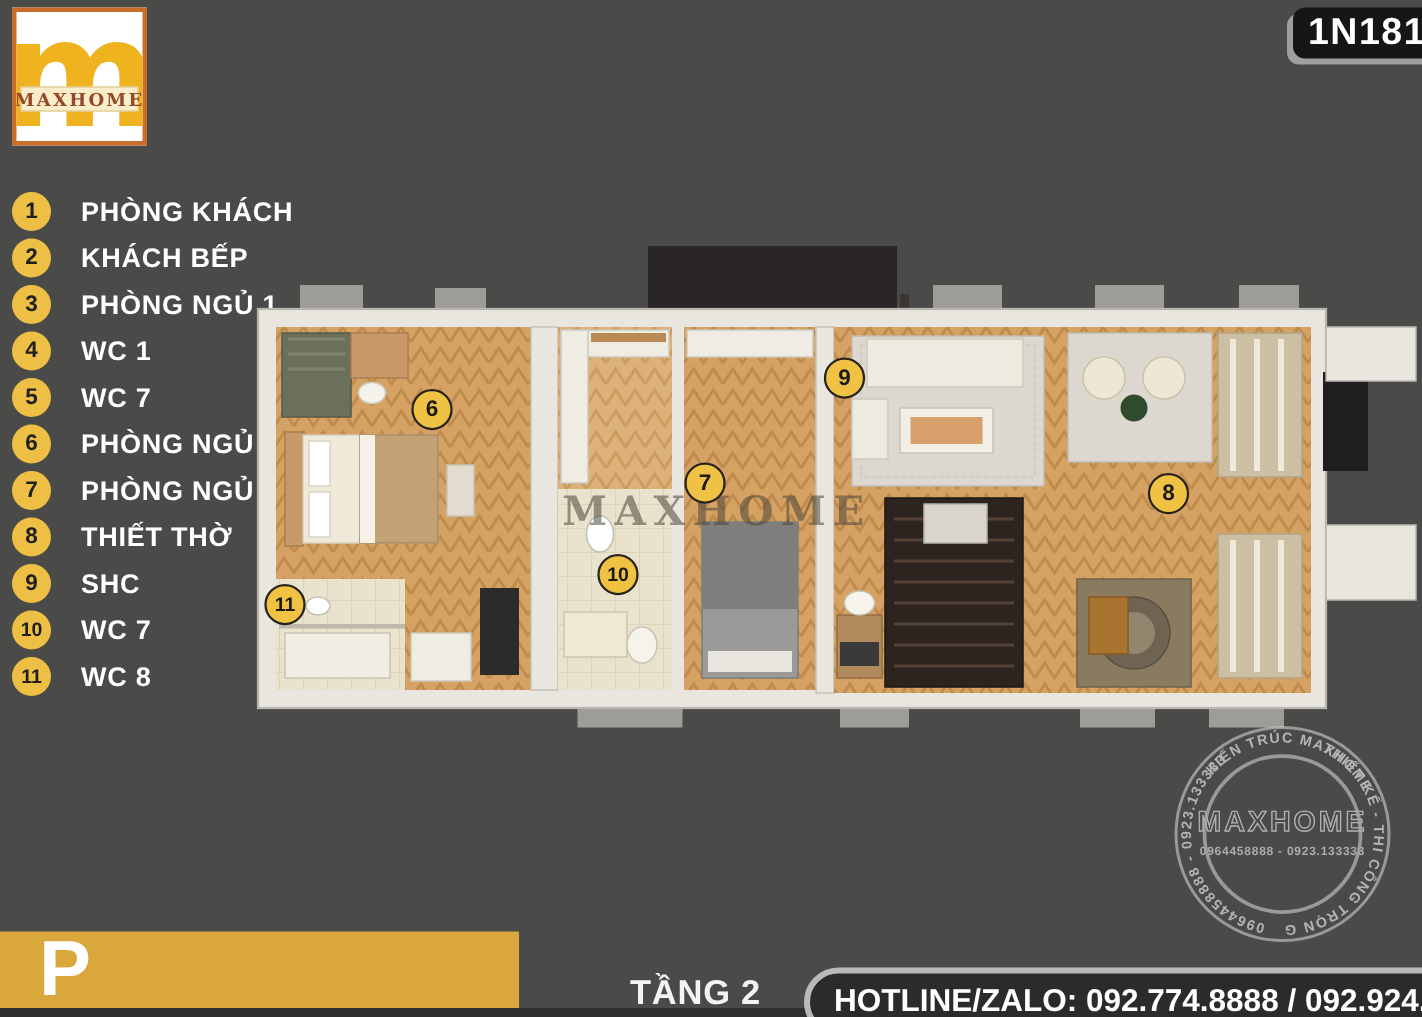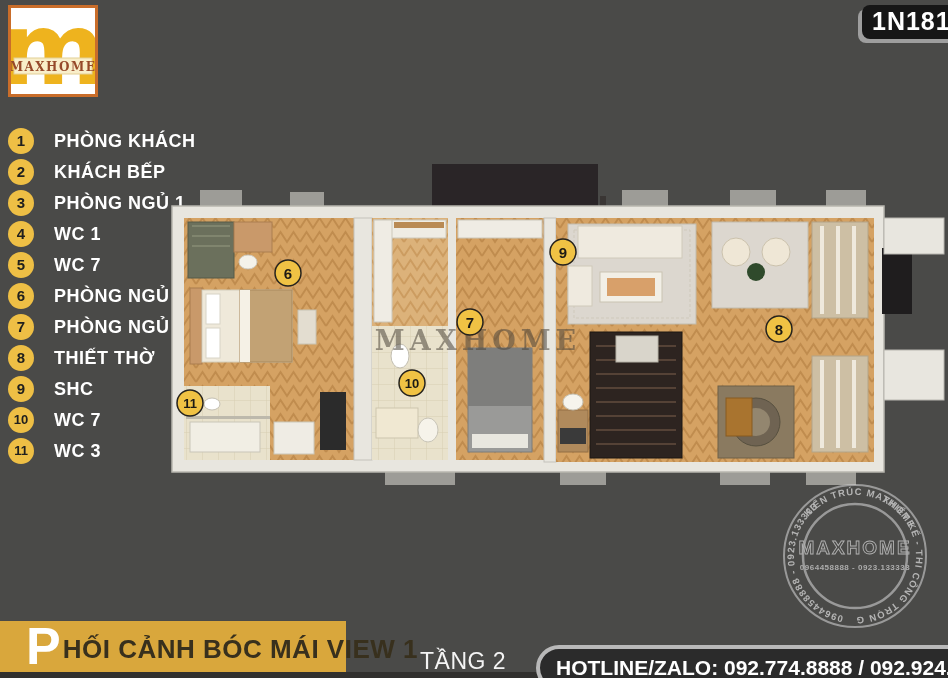--- a/index.html
+++ b/index.html
@@ -64,21 +64,21 @@
   .title-initial{
     color:#ffffff;font-size:52px;font-weight:bold;line-height:51px;
     margin:0 2px 0 26px;
   }
   .title-rest{
     color:#38301d;font-size:26px;font-weight:800;letter-spacing:.5px;
     white-space:nowrap;margin-top:6px;
   }
   .floor-label{
     position:absolute;left:420px;top:648px;
-    color:#f4f4f4;font-size:23px;font-weight:normal;letter-spacing:.5px;text-align:right;
+    color:#f4f4f4;font-size:23px;font-weight:bold;letter-spacing:.5px;text-align:right;
   }
   .hotline-pill{
     position:absolute;left:536px;top:645px;width:470px;height:38px;
     background:#2b2b2b;border:4px solid #b9b9b9;border-radius:26px;
     color:#ffffff;font-size:21px;font-weight:bold;
     line-height:38px;padding-left:16px;box-sizing:content-box;
     white-space:nowrap;
   }
 </style>
 </head>
@@ -130,21 +130,21 @@
   <div class="legend-row">
     <span class="legend-num">9</span>
     <span class="legend-label">SHC</span>
   </div>
   <div class="legend-row">
     <span class="legend-num" style="font-size:13px">10</span>
     <span class="legend-label">WC 7</span>
   </div>
   <div class="legend-row">
     <span class="legend-num" style="font-size:13px">11</span>
-    <span class="legend-label">WC 3</span>
+    <span class="legend-label">WC 8</span>
   </div>
 </div>
 
 <svg class="plan" width="778" height="330" viewBox="0 0 778 330">
   <defs>
     <pattern id="wood" width="26" height="14" patternUnits="userSpaceOnUse">
       <rect width="26" height="14" fill="#d5a263"></rect>
       <path d="M0,12 L6.5,2 L13,12 L19.5,2 L26,12" stroke="#c08c4e" stroke-width="2" fill="none"></path>
     </pattern>
     <pattern id="woodlight" width="26" height="14" patternUnits="userSpaceOnUse">
@@ -327,18 +327,17 @@
     <textPath href="#stampArc" startOffset="3%">0964458888 - 0923.133333</textPath>
   </text>
   <text class="brand" x="76" y="74">MAXHOME</text>
   <text class="phones" x="76" y="90">0964458888 - 0923.133333</text>
 </svg>
 
 <div class="footer-strip"></div>
 
 <div class="title-bar">
   <span class="title-initial">P</span>
-  <span class="title-rest">HỐI CẢNH BÓC MÁI VIEW 1</span>
 </div>
 
 <div class="floor-label">TẦNG 2</div>
 
 <div class="hotline-pill">HOTLINE/ZALO: 092.774.8888 / 092.924.5555</div>
 
 </body></html>

